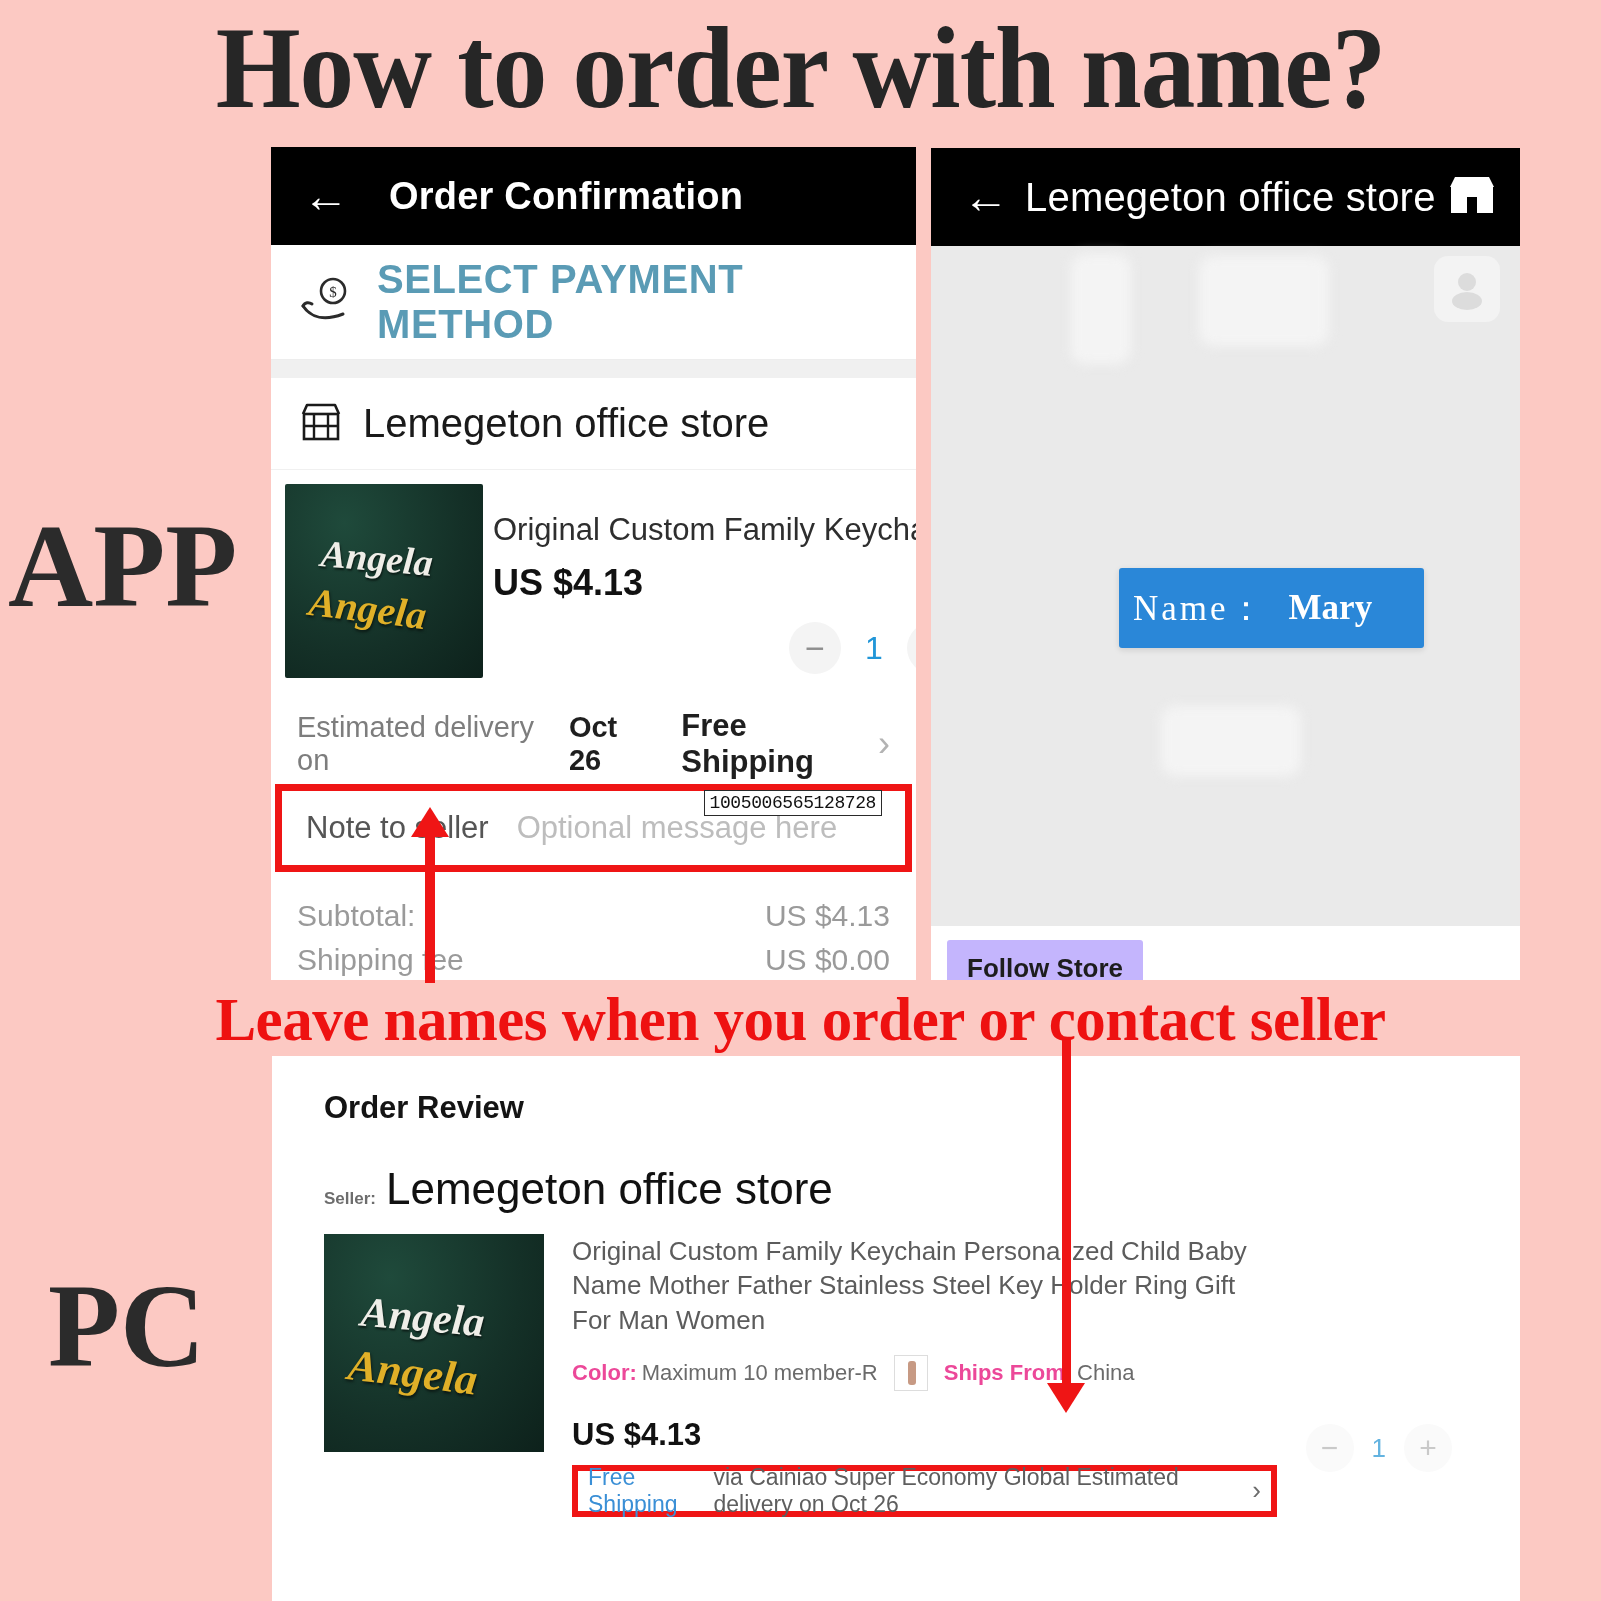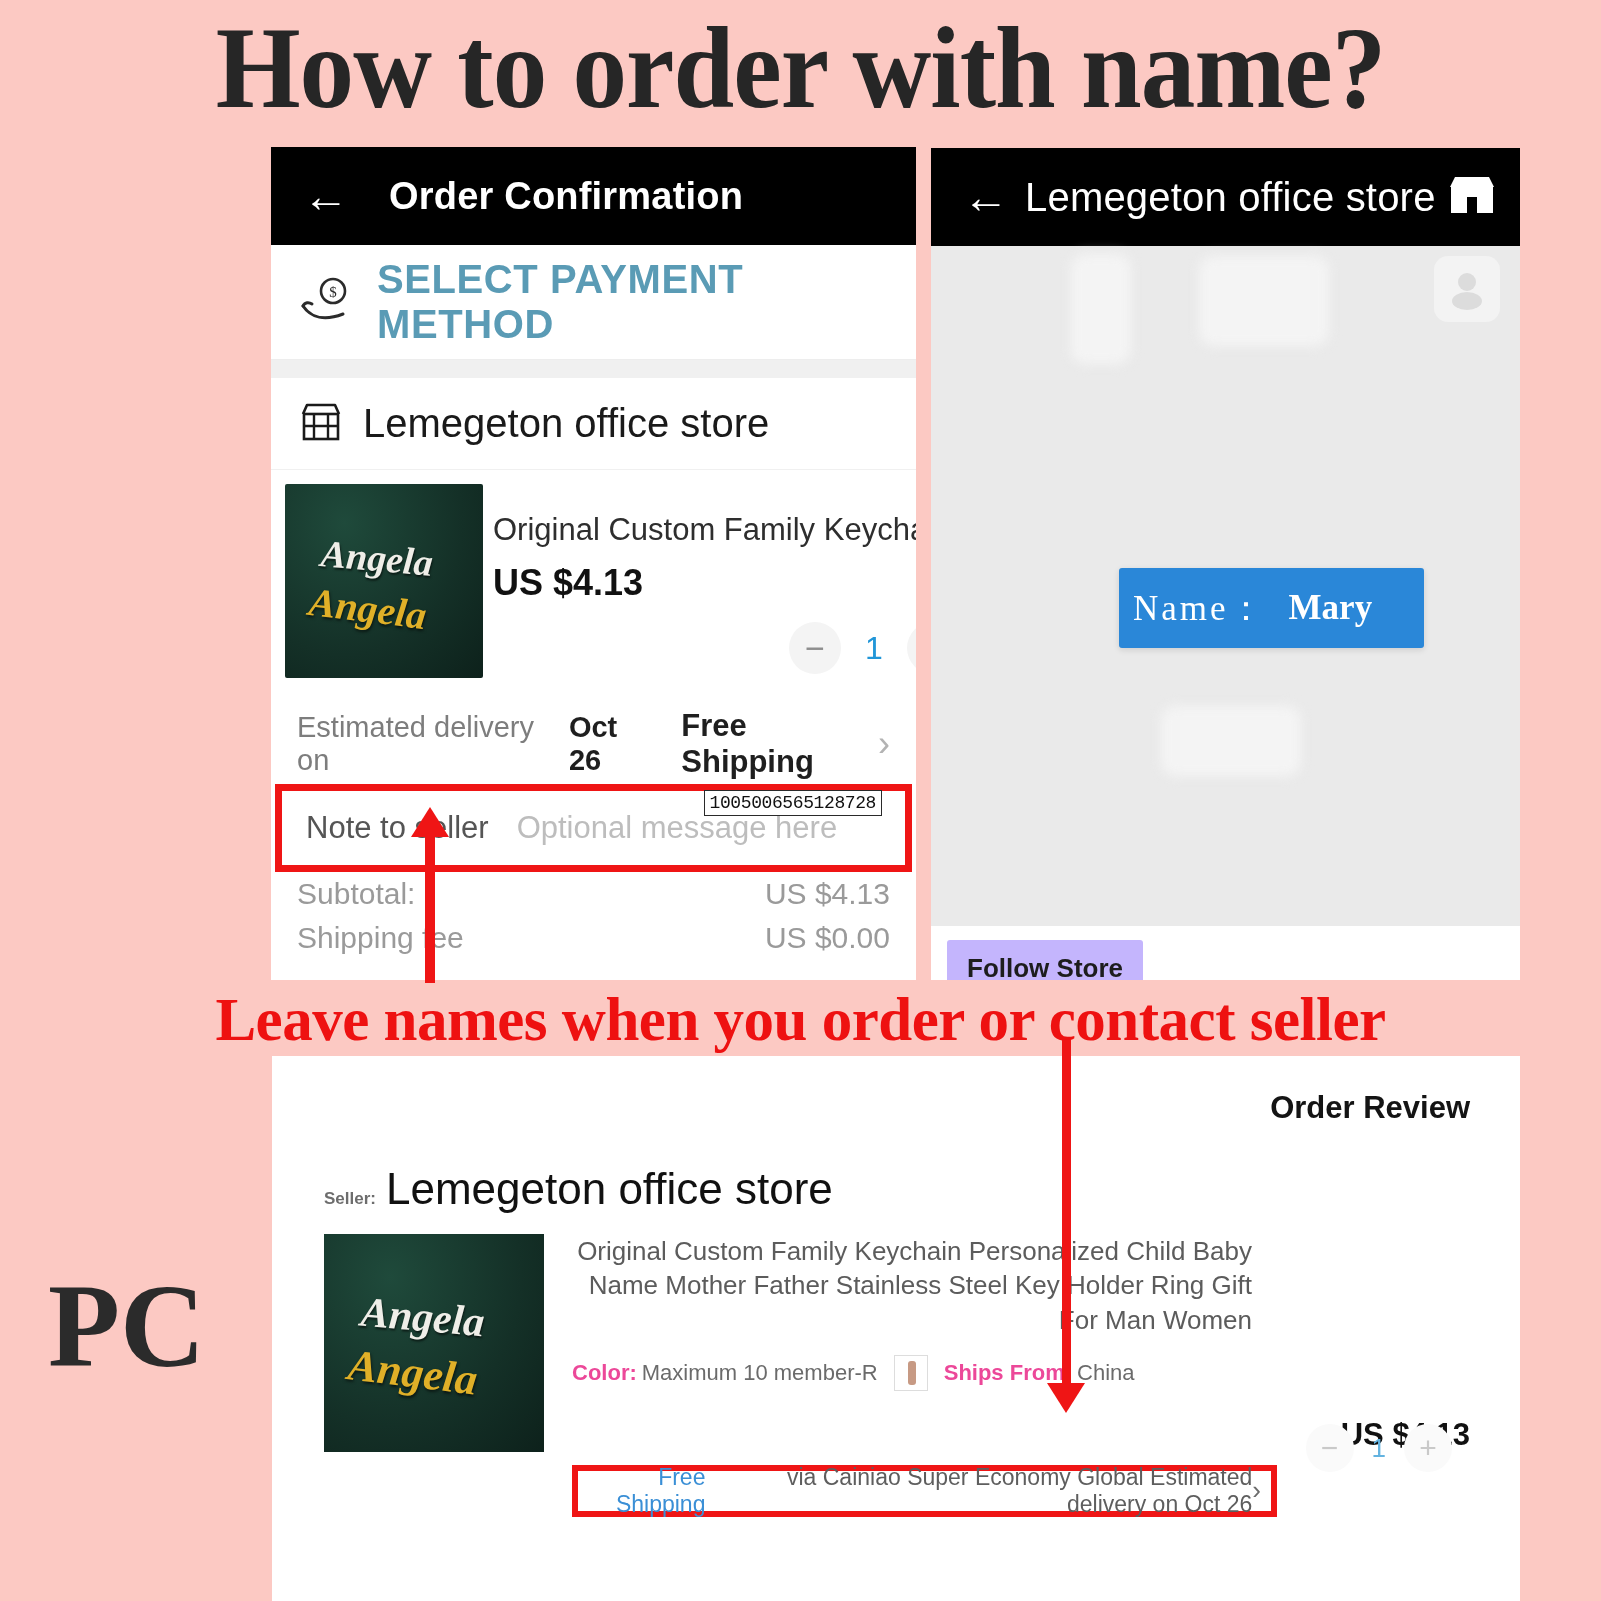--- a/index.html
+++ b/index.html
@@ -128,21 +128,21 @@
     position: absolute; right: 30px; top: 6px; background: #fff;
     border: 1px solid #2a2a2a; font-family: "Liberation Mono", monospace;
     font-size: 18px; padding: 2px 5px; color: #111; letter-spacing: -0.4px;
   }
 
   
   .tot-row {
     display: flex; justify-content: space-between; padding: 0 26px;
     font-size: 30px; color: #9a9a9a; height: 44px; align-items: center;
   }
-  .tot-row.first { }
+  .tot-row.first { margin-top: 22px; }
 
   
   .red-arrow-app {
     position: absolute; left: 425px; top: 833px; width: 10px; height: 150px;
     background: #ef1515; z-index: 40;
   }
   .red-arrow-app::before {
     content: ""; position: absolute; left: -14px; top: -26px;
     border-left: 19px solid transparent; border-right: 19px solid transparent;
     border-bottom: 30px solid #ef1515;
@@ -180,21 +180,21 @@
   }
 
   
   .banner {
     position: absolute; left: 0; top: 985px; width: 1601px; text-align: center;
     font-family: "Liberation Serif", serif; font-weight: bold;
     font-size: 61px; color: #ee1111; letter-spacing: -0.5px;
   }
 
   
-  .pc-inner { padding: 34px 50px 0 52px; position: relative; height: 100%; text-align: right; }
+  .pc-inner { padding: 34px 50px 0 52px; position: relative; height: 100%; }
   .pc-h { font-size: 31px; font-weight: bold; color: #141414; }
   .pc-seller-row { display: flex; align-items: baseline; margin-top: 38px; }
   .pc-seller-lbl { font-size: 17px; color: #6d6d6d; font-weight: bold; }
   .pc-seller-name { font-size: 44px; color: #111; margin-left: 10px; }
   .pc-prod { display: flex; margin-top: 20px; }
   .pc-img {
     width: 220px; height: 218px; flex: none;
     background: radial-gradient(ellipse at 30% 20%, #1f4a3b 0%, #143027 60%, #0d211b 100%);
     position: relative; overflow: hidden;
   }
@@ -245,20 +245,21 @@
     border-top: 30px solid #ef1515;
   }
 </style>
 </head>
 <body>
 
 <div id="root">
 
   <div class="headline">How to order with name?</div>
 
+  <div class="side-label app">APP</div>
   <div class="side-label pc">PC</div>
 
   <div class="panel" id="app-left">
 
     <div class="mtopbar">
       <span class="back-arrow">←</span>
       <span class="mtitle">Order Confirmation</span>
     </div>
 
     <div class="pay-row">

